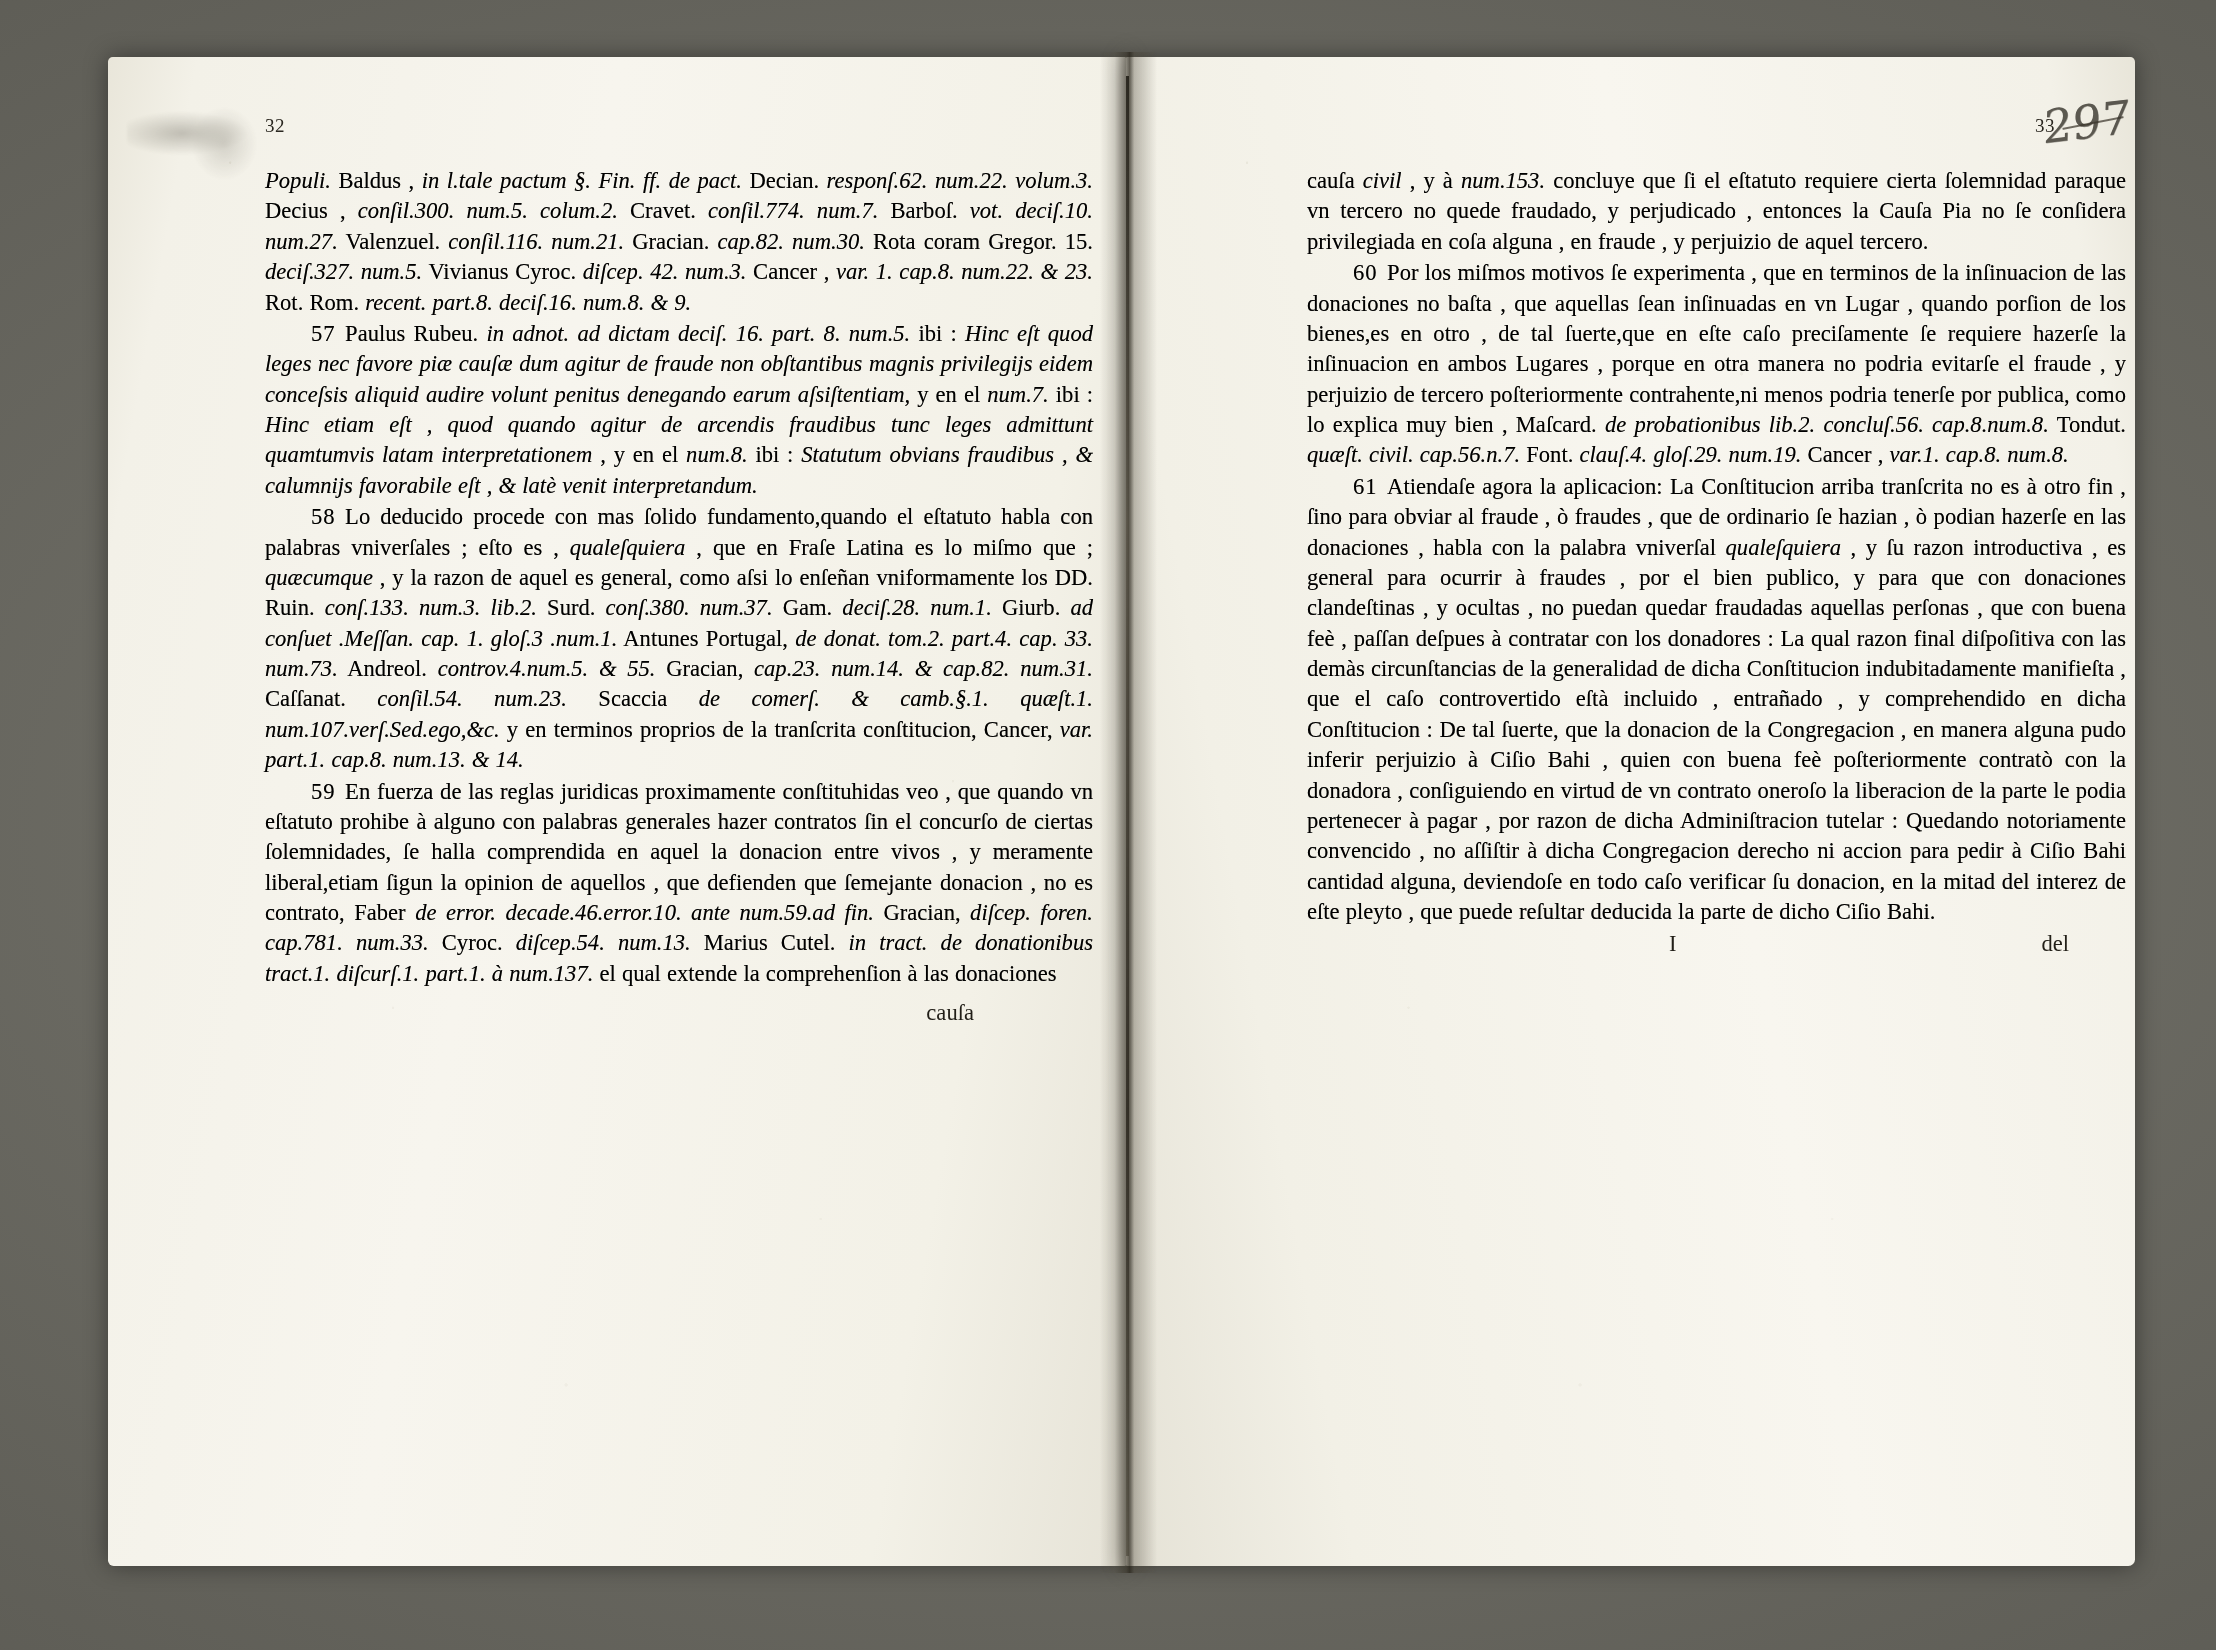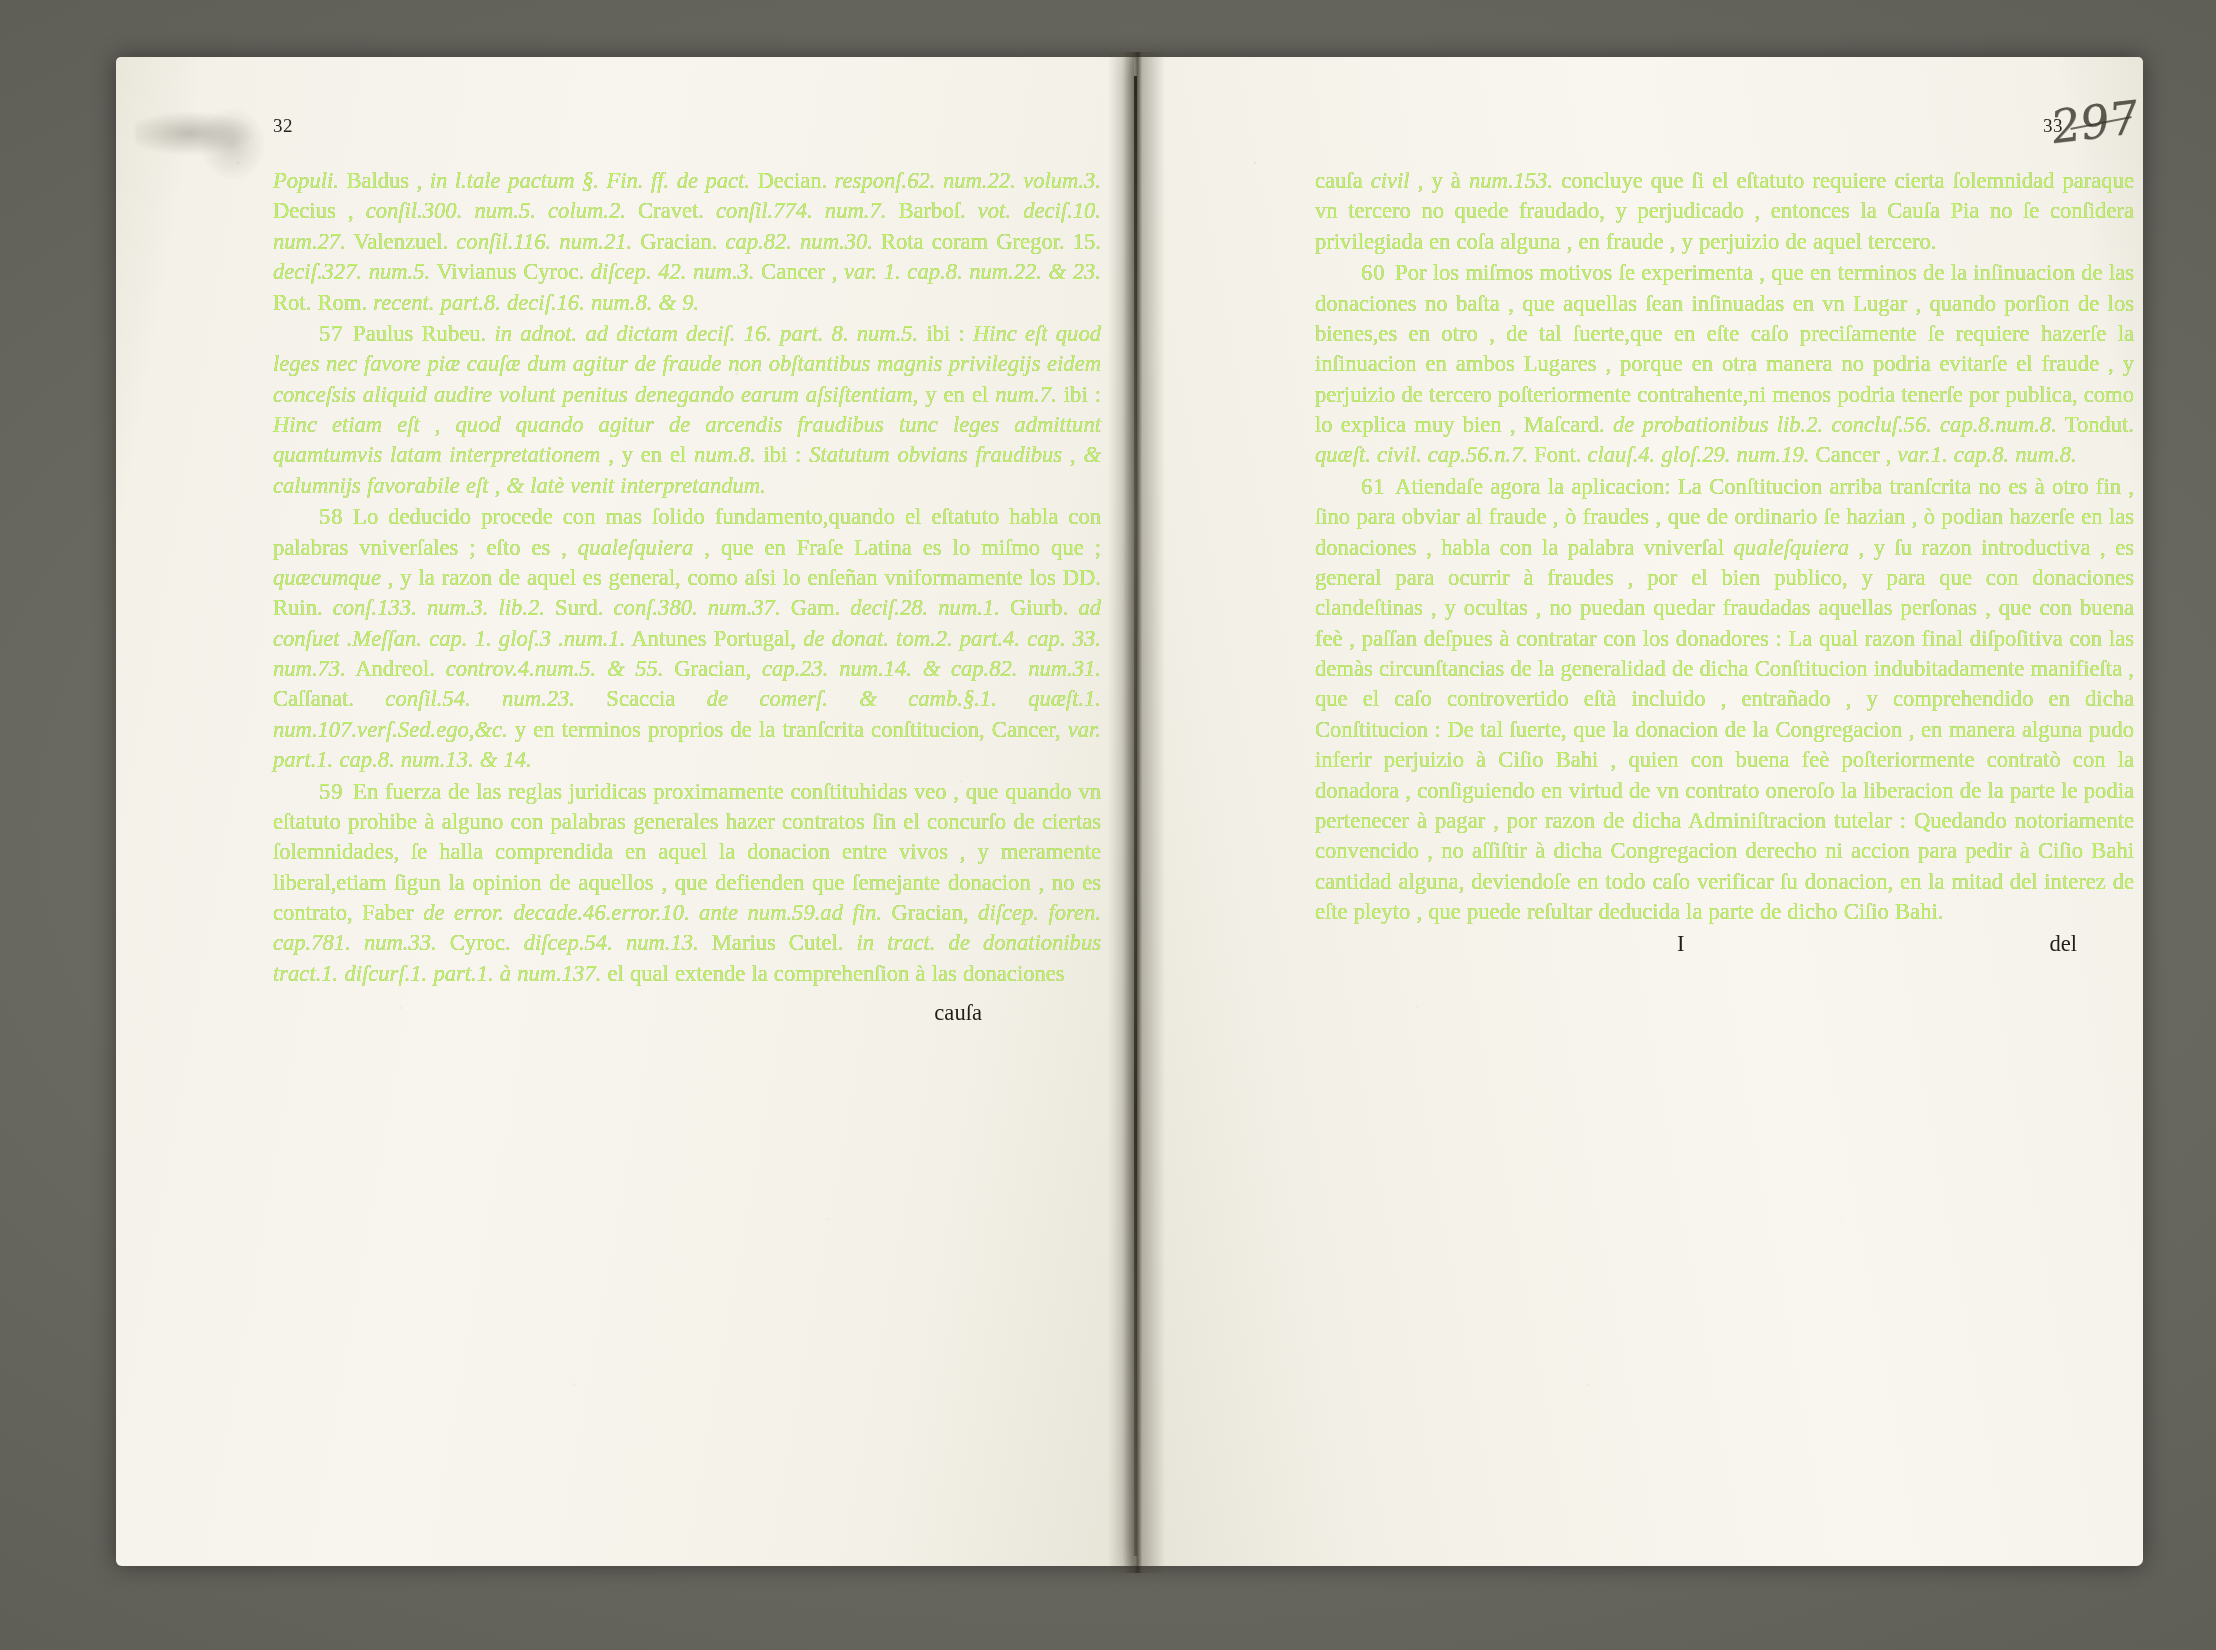--- a/index.html
+++ b/index.html
@@ -10,21 +10,21 @@
   #scan{position:relative;width:2216px;height:1650px;
         background:#6e6d68;overflow:hidden;}
 
   
   .backdrop{position:absolute;inset:0;
      background:
        radial-gradient(ellipse 140% 110% at 50% 50%, #78776f 0%, #5d5c55 62%, #4a4944 100%);
   }
 
   
-  .book{position:absolute;left:116px;top:57px;width:1649px;height:1509px;}
+  .book{position:absolute;left:108px;top:57px;width:1649px;height:1509px;}
 
   .leaf{position:absolute;top:0;height:1509px;
         background:#f4f2ea;
         box-shadow:0 0 23px rgba(0,0,0,.42);}
   .leaf.left {left:0;    width:1018px;
         background:linear-gradient(100deg,#e9e6da 0%,#f3f1e8 7%,#f7f5ee 40%,#f3f1e7 80%,#e6e3d7 100%);
         border-radius:4.8px 1px 1px 5.7px;}
   .leaf.right{left:1018px;width:1009px;
         background:linear-gradient(260deg,#e8e5d9 0%,#f3f1e8 7%,#f8f6ef 42%,#f2f0e6 82%,#e5e2d6 100%);
         border-radius:1px 4.8px 6.7px 1px;}
@@ -72,21 +72,21 @@
      color:#3b3830;opacity:.82;
      transform:rotate(-7deg) skewX(-9deg);
      text-shadow:0.5px 0.5px 0 rgba(40,36,28,.45);}
   .hand-strike{position:absolute;top:-44px;right:1.9px;width:62px;height:1.9px;
      background:rgba(55,50,40,.7);transform:rotate(-11deg);filter:blur(0.3px);}
 
   p.para{margin:0 0 1px 0;
      font-size:22.6px;line-height:1.345;
      text-align:justify;text-align-last:left;
      word-spacing:0.5px;
-     color:#bef264;
+     color:#000000;
      text-shadow:0 0 0.3px rgba(34,31,24,.5);}
   p.para.indent{text-indent:46px;}
   i,.it{font-style:italic;}
   .num{font-style:normal;letter-spacing:1px;padding-right:9.5px;}
 
   .catchword{margin-top:10.5px;text-align:right;padding-right:119px;
      font-size:22.6px;color:#211e17;}
   .sigline{position:relative;margin-top:3.8px;height:28.6px;font-size:22.6px;}
   .sigmark{position:absolute;left:362px;top:0;}
   .catch-r{position:absolute;right:57px;top:0;}

